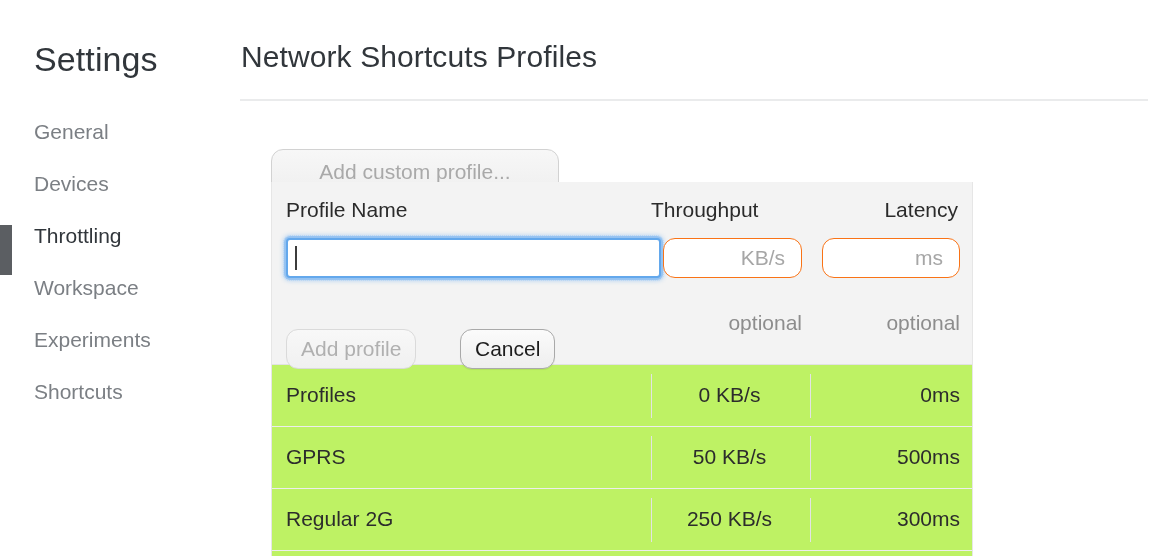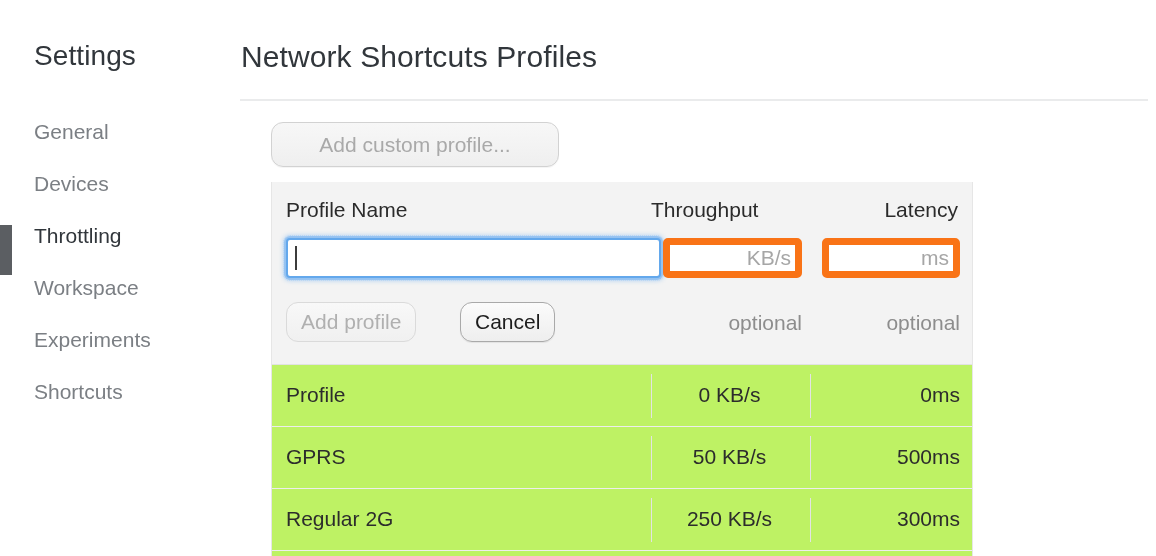--- a/index.html
+++ b/index.html
@@ -26,21 +26,21 @@
     position: absolute;
     left: 0;
     top: 0;
     width: 240px;
     height: 556px;
   }
   .sidebar-title {
     position: absolute;
     left: 34px;
     top: 40px;
-    font-size: 28px;
+    font-size: 34px;
     color: #31363b;
     letter-spacing: 0.1px;
     white-space: nowrap;
   }
   .sidebar-list {
     position: absolute;
     left: 0;
     top: 120px;
     width: 240px;
   }
@@ -98,20 +98,21 @@
   
   .btn {
     font-family: "Liberation Sans", "DejaVu Sans", sans-serif;
     border-radius: 12px;
     box-sizing: border-box;
     display: inline-flex;
     align-items: center;
     justify-content: center;
     white-space: nowrap;
     cursor: default;
+    margin-top: 27px;
   }
   .add-custom-btn {
     position: absolute;
     left: 31px;
     top: 122px;
     width: 288px;
     height: 45px;
     font-size: 21px;
     color: #a9a9a9;
     background: linear-gradient(to bottom, #f7f7f7 0%, #efefef 100%);
@@ -178,28 +179,28 @@
     left: 7px;
     top: 6px;
     width: 2px;
     height: 24px;
     background: #3c3c3c;
   }
   .small-input {
     position: absolute;
     top: 2px;
     height: 40px;
-    border: 7px solid #f97316;
-    border-radius: 5px;
+    border: 1px solid #f97316;
+    border-radius: 12px;
     background: #ffffff;
     box-sizing: border-box;
     display: flex;
     align-items: center;
     justify-content: flex-end;
-    padding-right: 4px;
+    padding-right: 16px;
     font-size: 21px;
     color: #a6a6a6;
   }
   .small-input.throughput { left: 391px; width: 139px; }
   .small-input.latency { left: 550px; width: 138px; text-align: right; }
 
   .actions-row {
     position: relative;
     height: 70px;
   }
@@ -326,21 +327,21 @@
           <div class="btn action-btn cancel-btn">Cancel</div>
           <div class="optional-label throughput">optional</div>
           <div class="optional-label latency">optional</div>
         </div>
 
       </div>
 
       <div class="data-row">
         <span class="sep s1"></span>
         <span class="sep s2"></span>
-        <span class="cell name">Profile</span>
+        <span class="cell name">Profiles</span>
         <span class="cell throughput">0 KB/s</span>
         <span class="cell latency">0ms</span>
       </div>
 
       <div class="data-row">
         <span class="sep s1"></span>
         <span class="sep s2"></span>
         <span class="cell name">GPRS</span>
         <span class="cell throughput">50 KB/s</span>
         <span class="cell latency">500ms</span>

